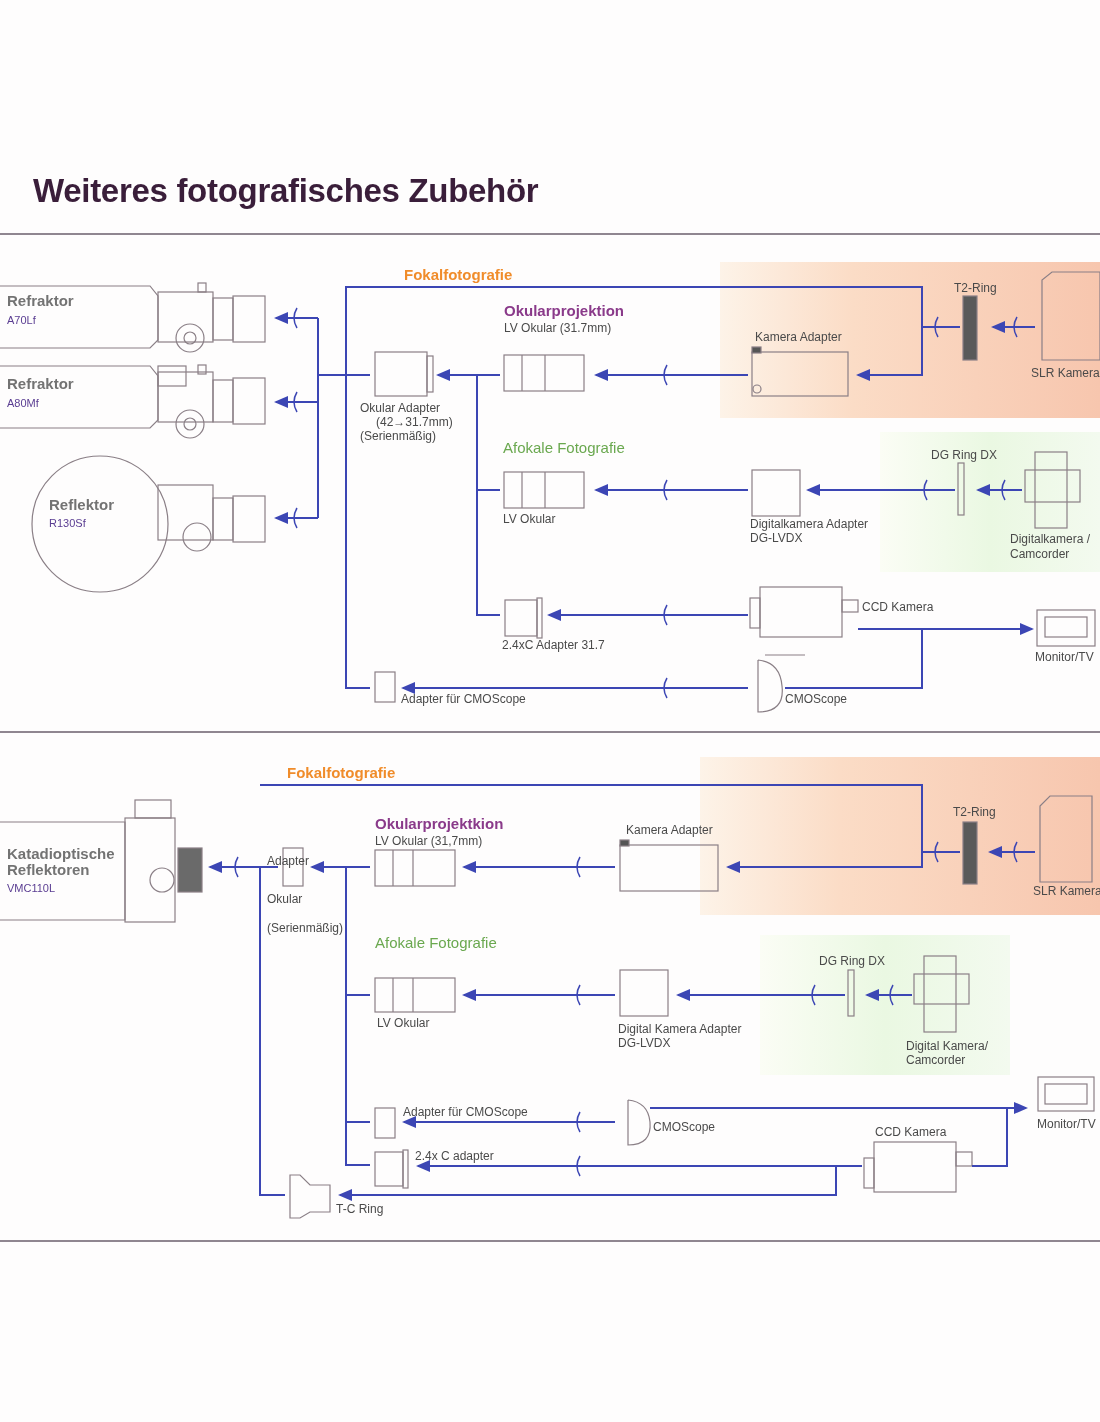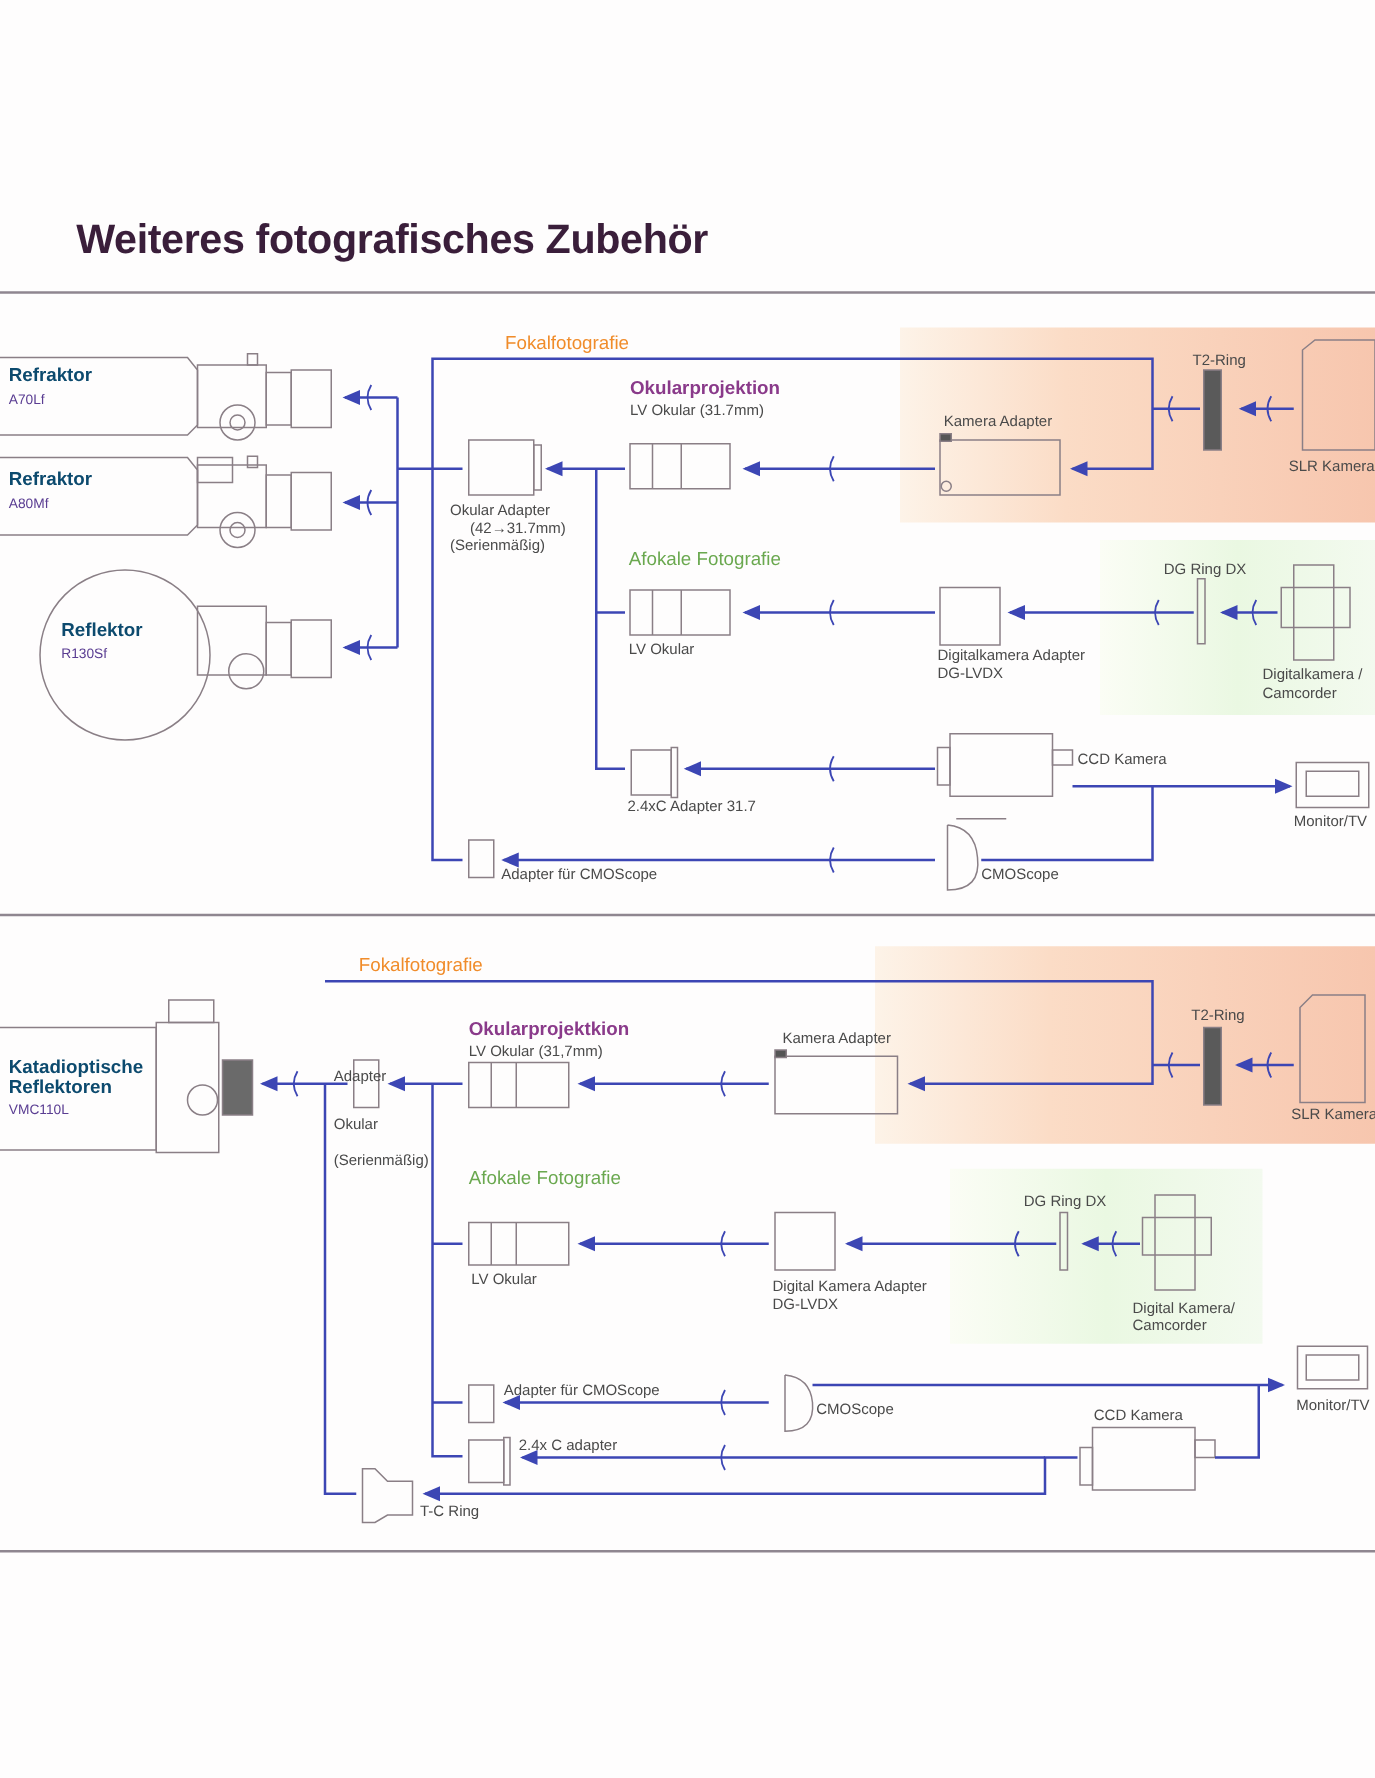--- a/index.html
+++ b/index.html
@@ -1,22 +1,22 @@
 <!DOCTYPE html>
 <html><head>
 <meta charset="utf-8">
 <style>
   html, body { margin:0; padding:0; background:#fefdfd; }
   body { width:1100px; height:1422px; position:relative; overflow:hidden; font-family:"Liberation Sans", sans-serif; }
-  .title { position:absolute; left:33px; top:172px; font-size:33px; font-weight:bold; color:#3a1e3a; letter-spacing:-0.3px;margin-left:28px; }
+  .title { position:absolute; left:33px; top:172px; font-size:33px; font-weight:bold; color:#3a1e3a; letter-spacing:-0.3px; }
   .rule { position:absolute; left:0; width:1100px; height:2px; background:#8f8690; }
   .lbl { position:absolute; font-size:12px; color:#4a4a4a; line-height:14px; white-space:nowrap; }
-  .scope-name { position:absolute; font-size:15px; font-weight:bold; color:#0c4a6e; line-height:16px; }
+  .scope-name { position:absolute; font-size:15px; font-weight:bold; color:#737373; line-height:16px; }
   .scope-model { position:absolute; font-size:11px; color:#5a3d92; }
-  .h-orange { position:absolute; font-size:15px; font-weight:normal; color:#f08c2a; }
+  .h-orange { position:absolute; font-size:15px; font-weight:bold; color:#f08c2a; }
   .h-purple { position:absolute; font-size:15px; font-weight:bold; color:#8a3a8a; }
   .h-green { position:absolute; font-size:15px; font-weight:normal; color:#6aa84f; }
   svg#diagram { position:absolute; left:0; top:0; }
 </style>
 </head>
 <body>
 
 <svg id="diagram" width="1100" height="1422">
   <defs>
     <linearGradient id="salmon" x1="0" x2="1">

